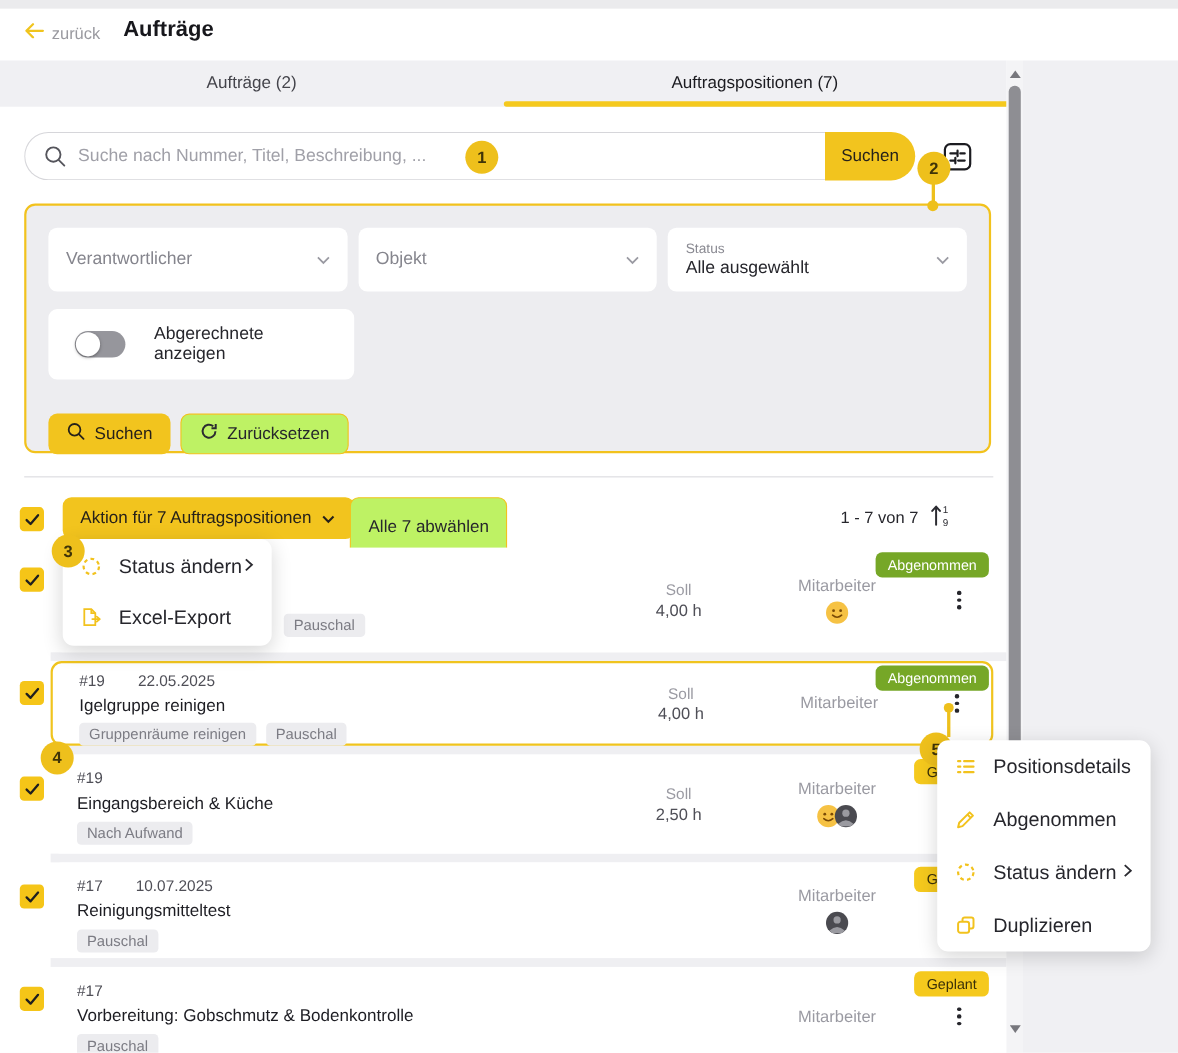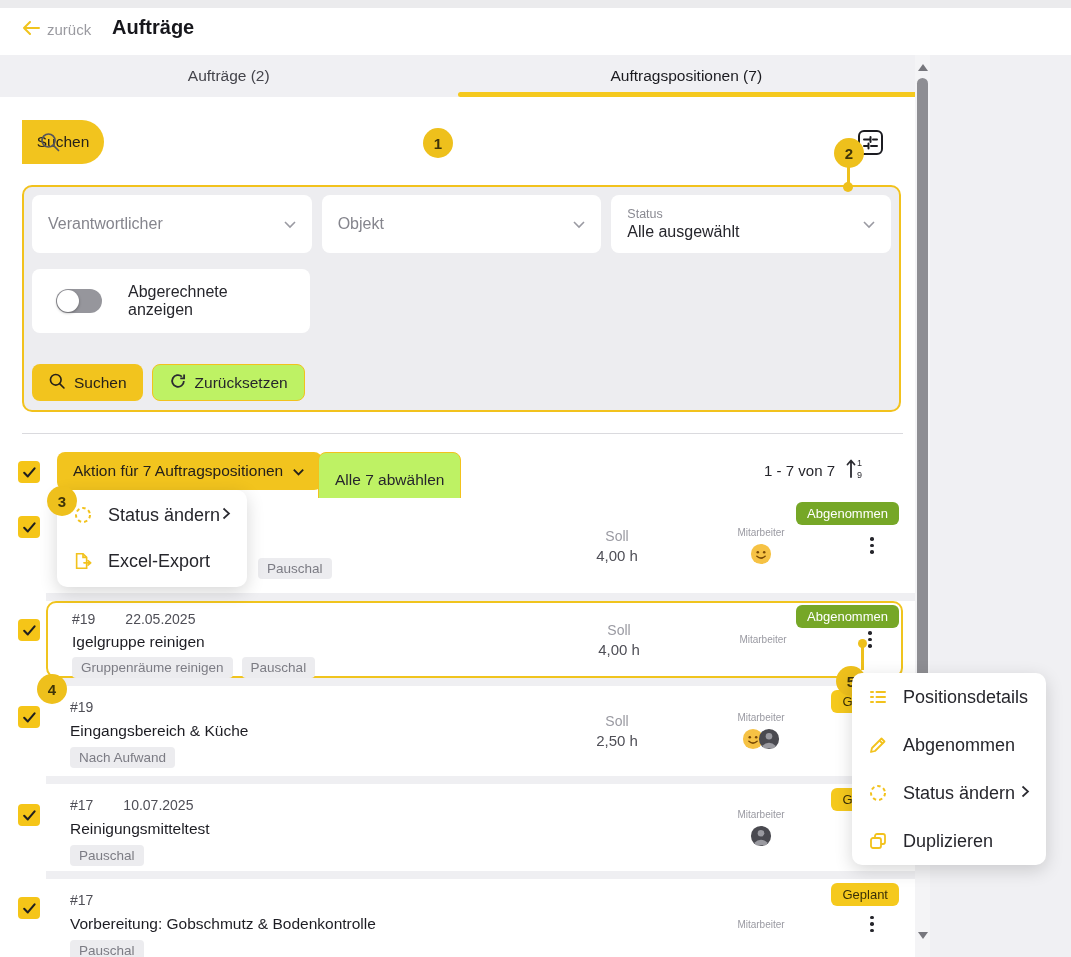--- a/index.html
+++ b/index.html
@@ -35,21 +35,21 @@
                   padding:0 20px 0 48px; font-size:16px; color:#26262c; outline:none; background:#fff;
                   font-family:"Liberation Sans", sans-serif; }
   .search-input::placeholder { color:#a0a0a8; }
   .search-mag { position:absolute; left:17px; top:11px; }
   .search-btn { width:82px; height:44px; border:none; background:#f2c41e; border-radius:0 22px 22px 0;
                 font-size:15.5px; font-weight:500; color:#26211a; cursor:pointer; font-family:"Liberation Sans", sans-serif; }
   .adv-icon { position:absolute; left:857px; top:74px; cursor:pointer; }
 
   
   .fpanel { position:absolute; left:22px; top:130px; width:879px; height:227px; background:#ededf0;
-            border:2px solid #f2c21d; border-radius:10px; padding:8px; }
+            border:2px solid #f2c21d; border-radius:10px; padding:20px; }
   .frow { display:flex; gap:10px; }
   .fdrop { flex:1; height:58px; background:#fff; border-radius:8px; position:relative; display:flex;
            align-items:center; padding:0 38px 0 16px; cursor:pointer; }
   .fdrop .ph { font-size:16px; color:#85858d; }
   .fdrop .chev { position:absolute; right:14px; top:21px; }
   .fdrop.twoline { flex-direction:column; align-items:flex-start; justify-content:center; gap:2px; }
   .fdrop .lbl { font-size:12.5px; color:#8a8a92; }
   .fdrop .val { font-size:16px; color:#26262c; }
   .togglecard { width:278px; height:64px; background:#fff; border-radius:8px; margin-top:16px;
                 display:flex; align-items:center; gap:26px; padding:0 24px; }
@@ -86,21 +86,21 @@
   .numline { font-size:14px; color:#4f4f57; display:flex; gap:30px; }
   .ctitle { font-size:15.5px; color:#1d1d23; }
   .tags { display:flex; gap:9px; }
   .tag { background:#ececef; color:#7c7c84; font-size:13.5px; border-radius:4px; padding:3px 9px; }
   .soll { position:absolute; left:516px; top:0; bottom:0; width:110px; display:flex; flex-direction:column;
           justify-content:center; align-items:center; gap:3px; }
   .soll .slbl { font-size:14px; color:#9a9aa2; }
   .soll .sval { font-size:15px; color:#4f4f57; }
   .mita { position:absolute; left:655px; top:0; bottom:0; width:120px; display:flex; flex-direction:column;
           justify-content:center; align-items:center; gap:5px; }
-  .mita .mlbl { font-size:10px; color:#9a9aa2; }
+  .mita .mlbl { font-size:15px; color:#9a9aa2; }
   .avatars { display:flex; height:22px; }
   .avatars .av + .av { margin-left:-6px; }
   .av { width:22px; height:22px; border-radius:50%; overflow:hidden; display:inline-block; }
   .dots { position:absolute; right:22px; top:50%; transform:translateY(-50%); width:18px; height:26px;
           display:flex; flex-direction:column; align-items:center; justify-content:center; gap:3px; cursor:pointer; }
   .dots i { width:3.5px; height:3.5px; border-radius:50%; background:#26262c; }
   .statusbadge { position:absolute; top:4px; right:4px; font-size:13px; font-weight:500; padding:4px 11px; border-radius:6px; }
   .statusbadge.green { background:#76a727; color:#fff; }
   .statusbadge.yellow { background:#f5c91d; color:#3a3008; }
 
@@ -154,20 +154,21 @@
       </div>
     </div>
 
     <div class="search-wrap">
       <span class="search-mag">
         <svg width="22" height="22" viewBox="0 0 22 22">
             <circle cx="9.5" cy="9.5" r="6.5" fill="none" stroke="#55555c" stroke-width="1.7"></circle>
             <path d="M14.5 14.5 L19.5 19.5" stroke="#55555c" stroke-width="1.7" stroke-linecap="round"></path>
           </svg>
       </span>
+      <input class="search-input" type="text" placeholder="Suche nach Nummer, Titel, Beschreibung, ..." style="">
       <button class="search-btn">Suchen</button>
     </div>
 
     <span class="adv-icon">
       <svg width="27" height="27" viewBox="0 0 27 27" fill="none" stroke="#1c1c21" stroke-width="2">
         <rect x="2" y="2" width="23" height="23" rx="5"></rect>
         <path d="M7 10.5 h6 M16 10.5 h4 M13.5 8 v5" stroke-linecap="round"></path>
         <path d="M7 17 h4 M14 17 h6 M11.5 14.5 v5" stroke-linecap="round"></path>
       </svg>
     </span>

